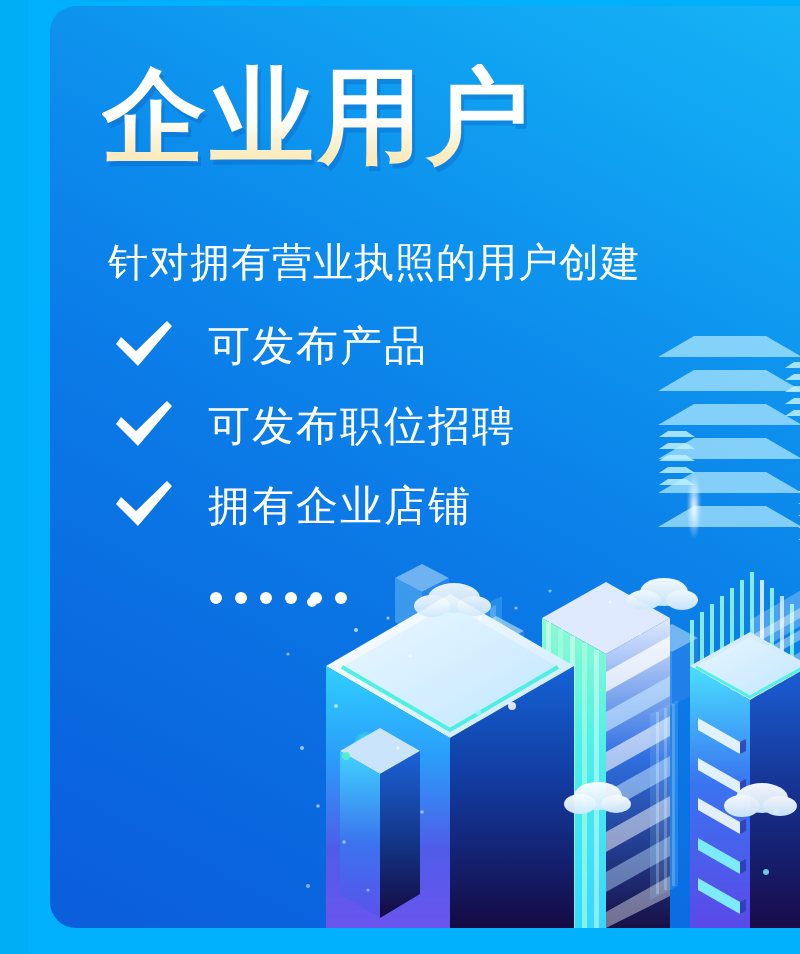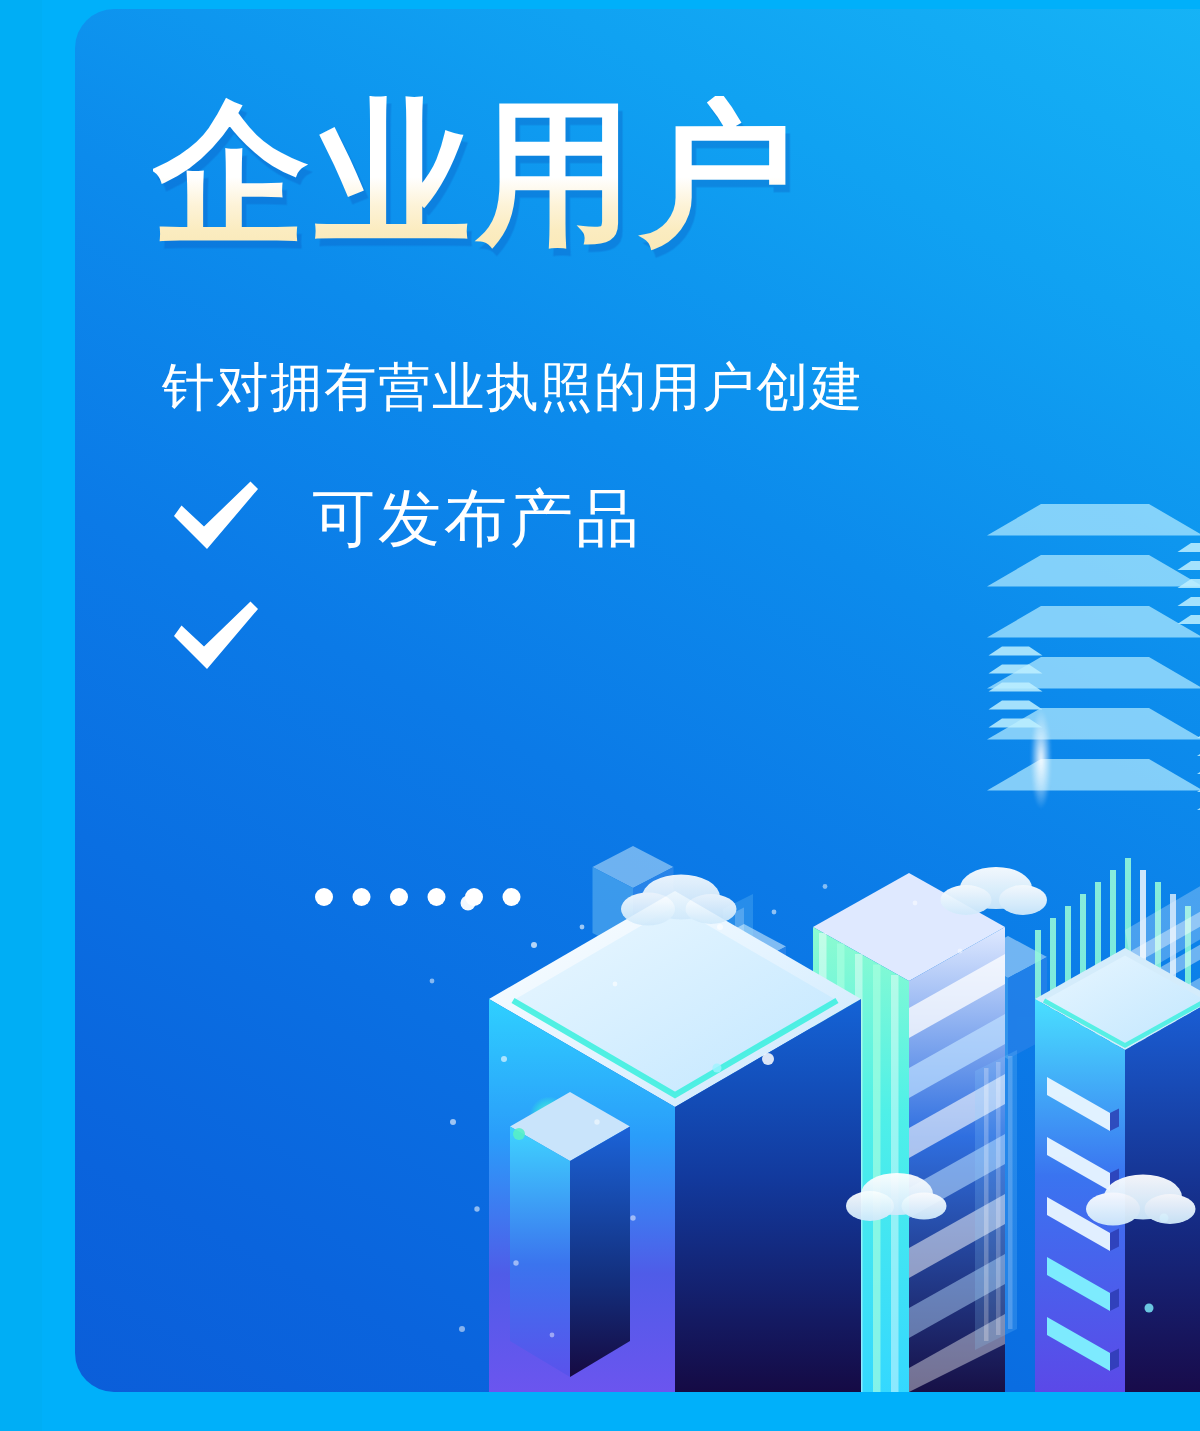--- a/index.html
+++ b/index.html
@@ -113,21 +113,21 @@
     background-clip: text;
     color: transparent;
     -webkit-text-fill-color: transparent;
     filter: drop-shadow(3px 5px 0px rgba(10,85,190,0.30));
   }
 
   .subtitle {
     position: absolute;
     left: 58px;
     top: 232px;
-    font-size: 35px;
+    font-size: 40px;
     line-height: 1.2;
     font-weight: 400;
     color: #ffffff;
     letter-spacing: 1px;
     white-space: nowrap;
     text-align: center;
   }
 
   .features {
     position: absolute;
@@ -472,25 +472,32 @@
 
       <div class="features">
 
         <div class="feature-row">
           <svg class="check-icon" viewBox="0 0 64 52">
             <path d="M4 26 L9 19 L24 33 L55 3 L60 8 L26 48 Z" fill="#ffffff"></path>
           </svg>
           <span class="feature-label">可发布产品</span>
         </div>
 
-
         <div class="feature-row">
           <svg class="check-icon" viewBox="0 0 64 52">
             <path d="M4 26 L9 19 L24 33 L55 3 L60 8 L26 48 Z" fill="#ffffff"></path>
           </svg>
+          <span class="feature-label">可发布职位招聘</span>
+        </div>
+
+        <div class="feature-row">
+          <svg class="check-icon" viewBox="0 0 64 52">
+            <path d="M4 26 L9 19 L24 33 L55 3 L60 8 L26 48 Z" fill="#ffffff"></path>
+          </svg>
+          <span class="feature-label">拥有企业店铺</span>
         </div>
 
       </div>
 
       <div class="dots">
         <span class="dot"></span>
         <span class="dot"></span>
         <span class="dot"></span>
         <span class="dot"></span>
         <span class="dot"></span>

